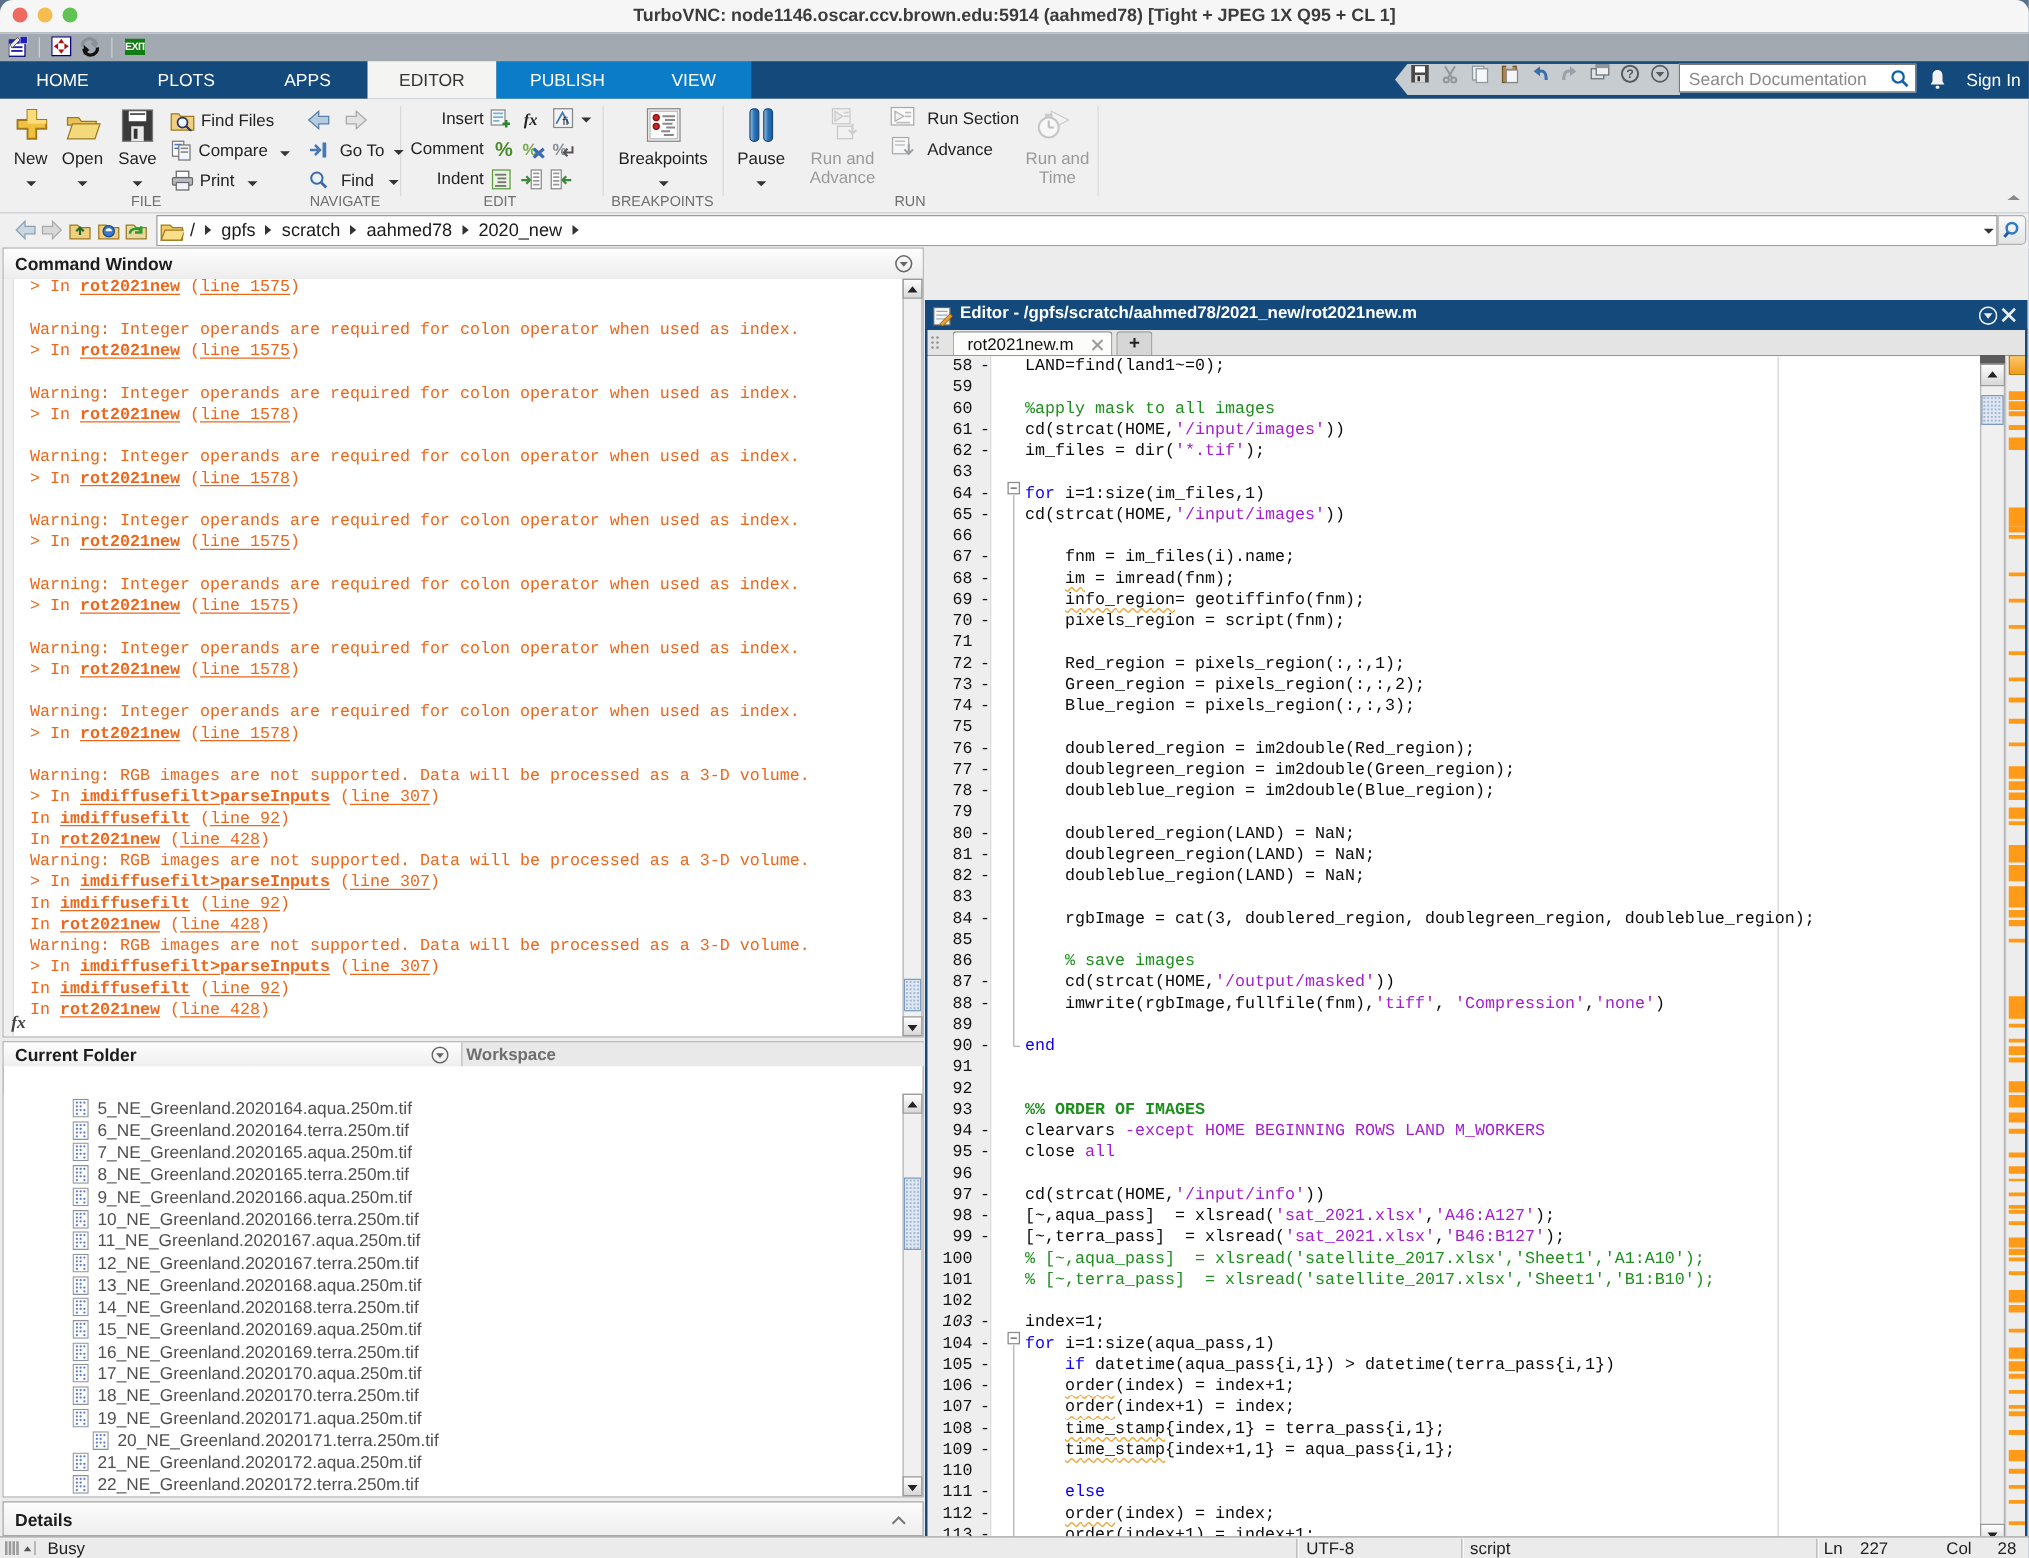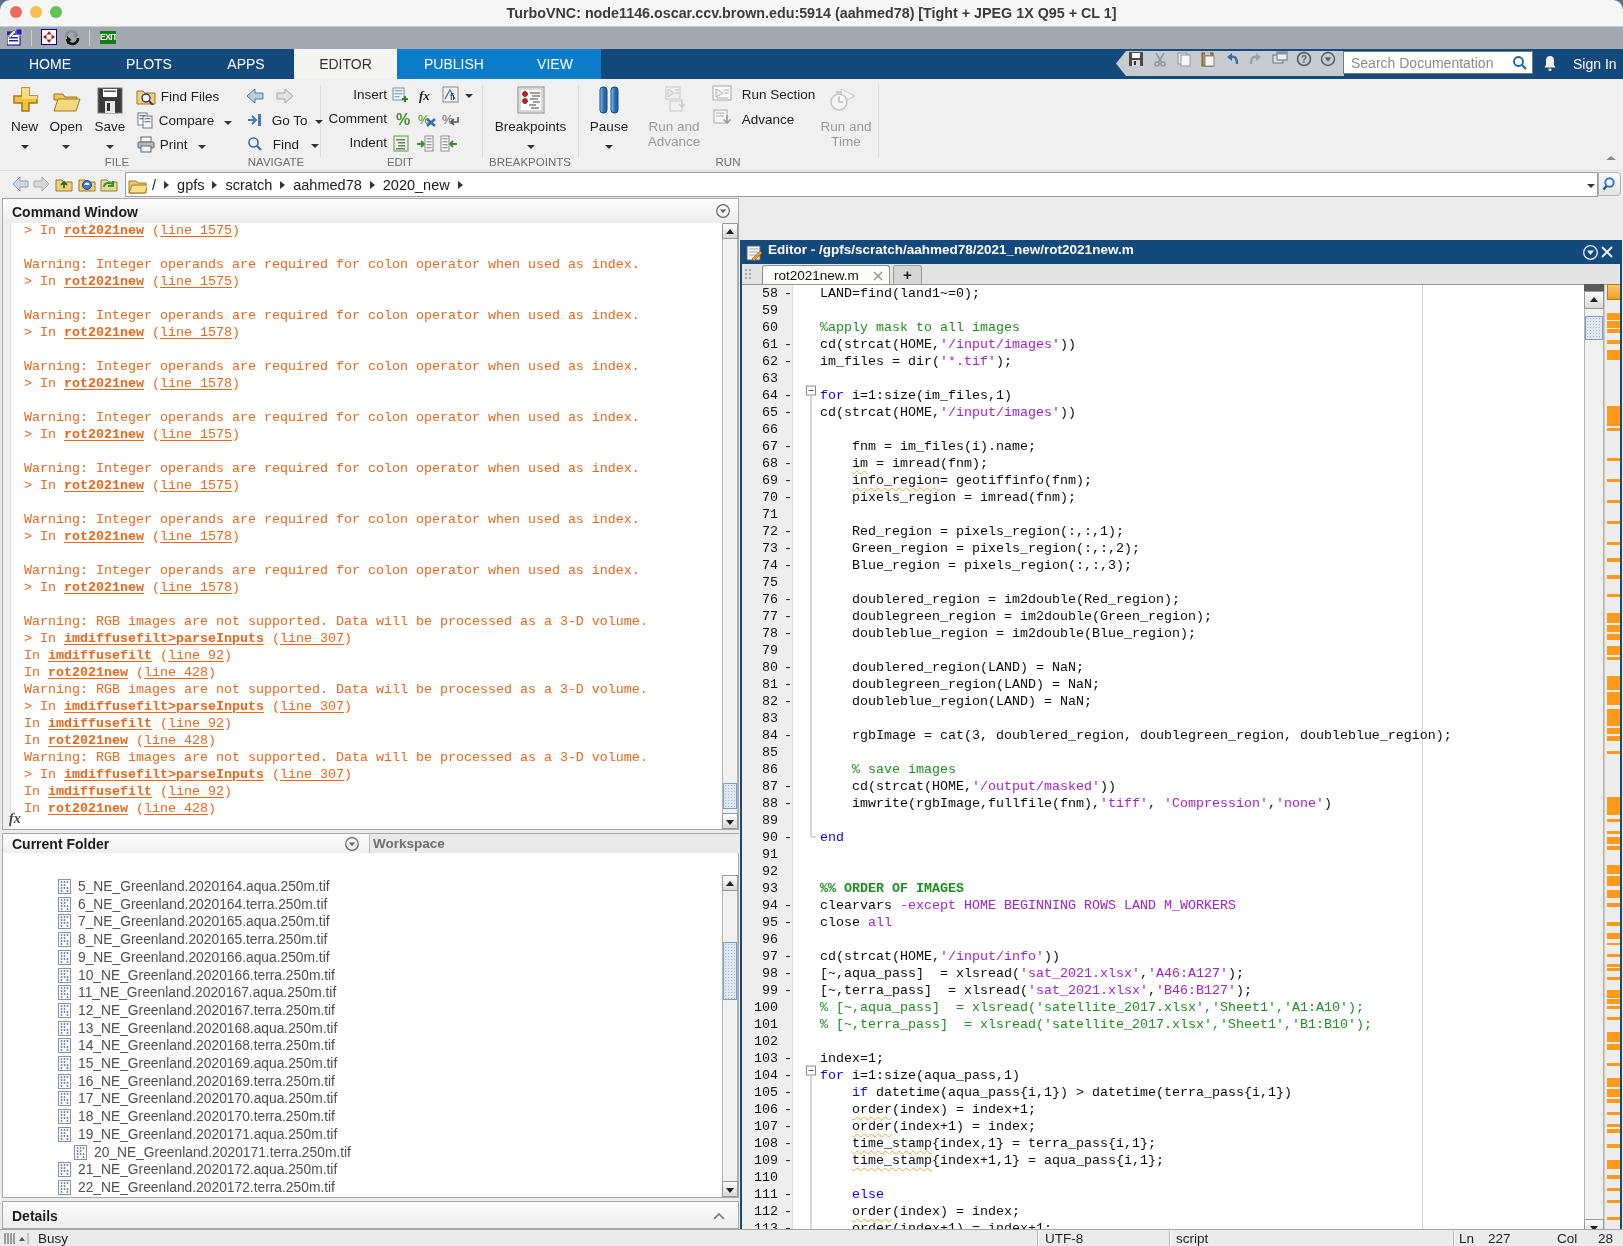--- a/index.html
+++ b/index.html
@@ -876,21 +876,21 @@
 <div class="ldash" style="top:153px;">-</div>
 <div class="cline" style="top:153px;">    fnm = im_files(i).name;</div>
 <div class="lnum" style="top:170px;right:844px;left:auto;">68</div>
 <div class="ldash" style="top:170px;">-</div>
 <div class="cline" style="top:170px;">    <span class="sq">im</span> = imread(fnm);</div>
 <div class="lnum" style="top:187px;right:844px;left:auto;">69</div>
 <div class="ldash" style="top:187px;">-</div>
 <div class="cline" style="top:187px;">    <span class="sq">info_region</span>= geotiffinfo(fnm);</div>
 <div class="lnum" style="top:204px;right:844px;left:auto;">70</div>
 <div class="ldash" style="top:204px;">-</div>
-<div class="cline" style="top:204px;">    pixels_region = imread(fnm);</div>
+<div class="cline" style="top:204px;">    pixels_region = script(fnm);</div>
 <div class="lnum" style="top:221px;right:844px;left:auto;">71</div>
 <div class="lnum" style="top:238px;right:844px;left:auto;">72</div>
 <div class="ldash" style="top:238px;">-</div>
 <div class="cline" style="top:238px;">    Red_region = pixels_region(:,:,1);</div>
 <div class="lnum" style="top:255px;right:844px;left:auto;">73</div>
 <div class="ldash" style="top:255px;">-</div>
 <div class="cline" style="top:255px;">    Green_region = pixels_region(:,:,2);</div>
 <div class="lnum" style="top:272px;right:844px;left:auto;">74</div>
 <div class="ldash" style="top:272px;">-</div>
 <div class="cline" style="top:272px;">    Blue_region = pixels_region(:,:,3);</div>
@@ -949,21 +949,21 @@
 <div class="ldash" style="top:680px;">-</div>
 <div class="cline" style="top:680px;">[~,aqua_pass]  = xlsread(<span class="st">'sat_2021.xlsx'</span>,<span class="st">'A46:A127'</span>);</div>
 <div class="lnum" style="top:697px;right:844px;left:auto;">99</div>
 <div class="ldash" style="top:697px;">-</div>
 <div class="cline" style="top:697px;">[~,terra_pass]  = xlsread(<span class="st">'sat_2021.xlsx'</span>,<span class="st">'B46:B127'</span>);</div>
 <div class="lnum" style="top:714px;right:844px;left:auto;">100</div>
 <div class="cline" style="top:714px;"><span class="cm">% [~,aqua_pass]  = xlsread('satellite_2017.xlsx','Sheet1','A1:A10');</span></div>
 <div class="lnum" style="top:731px;right:844px;left:auto;">101</div>
 <div class="cline" style="top:731px;"><span class="cm">% [~,terra_pass]  = xlsread('satellite_2017.xlsx','Sheet1','B1:B10');</span></div>
 <div class="lnum" style="top:748px;right:844px;left:auto;">102</div>
-<div class="lnum" style="top:765px;right:844px;left:auto;">103</div>
+<div class="lnum" style="top:765px;right:844px;left:auto;font-style:italic;">103</div>
 <div class="ldash" style="top:765px;">-</div>
 <div class="cline" style="top:765px;">index=1;</div>
 <div class="lnum" style="top:782px;right:844px;left:auto;">104</div>
 <div class="ldash" style="top:782px;">-</div>
 <div class="cline" style="top:782px;"><span class="kw">for</span> i=1:size(aqua_pass,1)</div>
 <div class="lnum" style="top:799px;right:844px;left:auto;">105</div>
 <div class="ldash" style="top:799px;">-</div>
 <div class="cline" style="top:799px;">    <span class="kw">if</span> datetime(aqua_pass{i,1}) &gt; datetime(terra_pass{i,1})</div>
 <div class="lnum" style="top:816px;right:844px;left:auto;">106</div>
 <div class="ldash" style="top:816px;">-</div>

